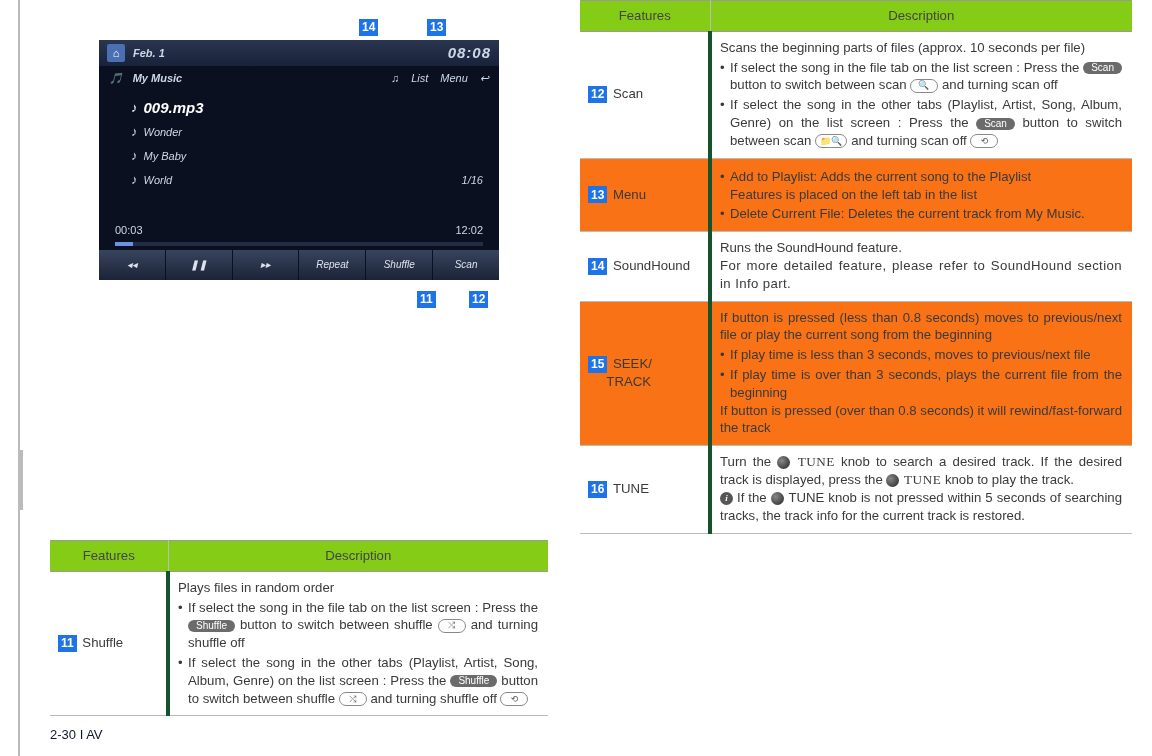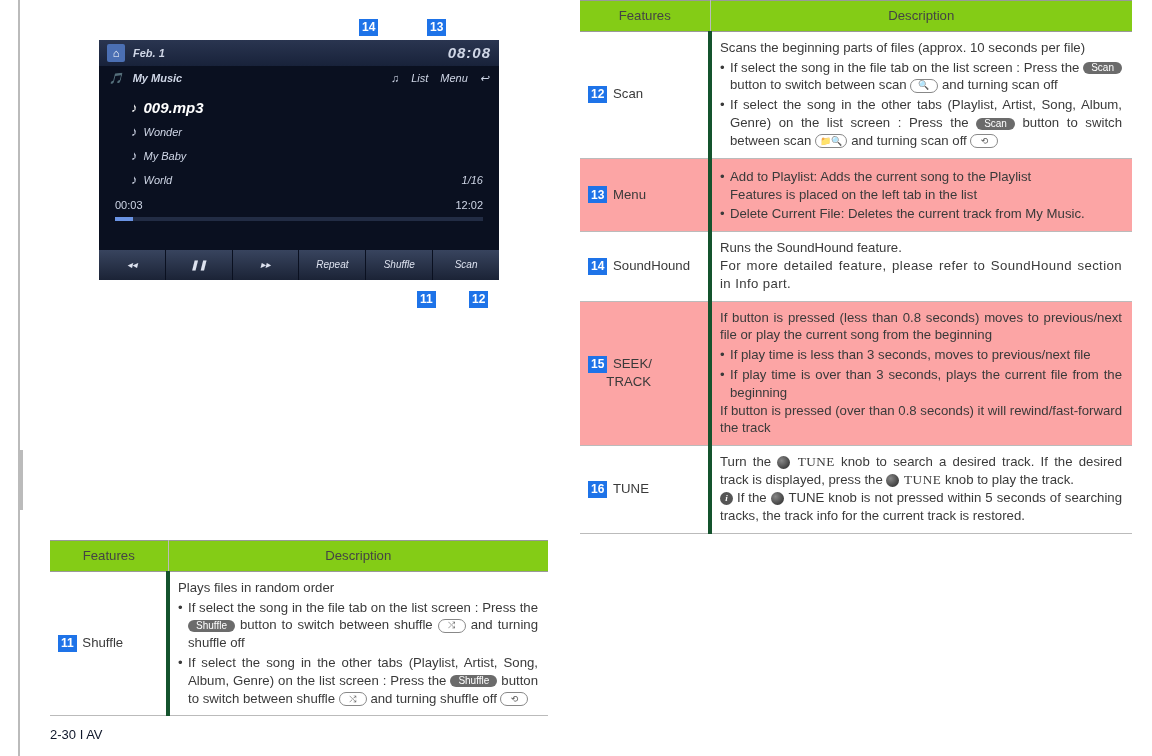--- a/index.html
+++ b/index.html
@@ -70,21 +70,21 @@
   }
   .ss-sub .title { font-weight:bold; }
   .ss-sub .right { margin-left:auto; display:flex; gap:12px; align-items:center;}
   .ss-body {
     padding: 6px 16px 4px 32px;
     font-style: italic;
   }
   .ss-body .song { height:24px; display:flex; align-items:center; gap:6px;}
   .ss-body .note { font-size:13px;}
   .ss-body .current { font-size:15px; font-weight:bold; color:#fff;}
-  .ss-time { display:flex; justify-content:space-between; padding:2px 16px; font-size:11px;}
+  .ss-time { display:flex; justify-content:space-between; padding:2px 16px; font-size:11px;margin-top:25px;}
   .ss-progress { height:4px; margin:2px 16px; background:#222c44; position:relative;}
   .ss-progress::before{content:"";position:absolute;left:0;top:0;height:100%;width:5%;background:#6a93e3;}
   .ss-controls {
     position:absolute; bottom:0; left:0; right:0; height:30px;
     display:flex; background:linear-gradient(#38445e,#1b2336);
   }
   .ss-btn {
     flex:1; border-right:1px solid #0a1020; display:flex; align-items:center; justify-content:center; font-size:10px; font-style:italic; color:#dde2ef;
   }
   .ss-btn:last-child{border-right:none;}
@@ -101,21 +101,21 @@
     background:#84cc16; font-weight:normal; text-align:center;
     padding:6px 4px; border-top:1px solid #999; border-bottom:1px solid #999;
     color:#444;
   }
   .ftable th:first-child { width:118px; border-right:1px solid #bbb;}
   .col-right .ftable th:first-child { width:130px;}
   .ftable td {
     border-bottom:1px solid #bbb; padding:7px 10px 8px 8px; vertical-align:middle;
     color:#3a3a3a; text-align:justify;
   }
-  .ftable tr.alt td { background:#fca5a5;margin-left:36px;}
+  .ftable tr.alt td { background:#f97316;margin-left:36px;}
   .ftable td.fcol { border-right:4px solid #14532d; white-space:nowrap; vertical-align:middle;}
   .ftable td.fcol .lbl { margin-left:2px;}
   .ftable ul { list-style:none; margin-top:2px;}
   .ftable li { position:relative; padding-left:10px; margin-top:2px; text-align:justify;}
   .ftable li::before { content:"•"; position:absolute; left:0; top:0; }
   .btn-pill {
     display:inline-flex; align-items:center; justify-content:center;
     background:#6b6b6b; color:#fff; border-radius:9px;
     font-size:10px; padding:1px 8px; vertical-align:middle; line-height:1;
   }

